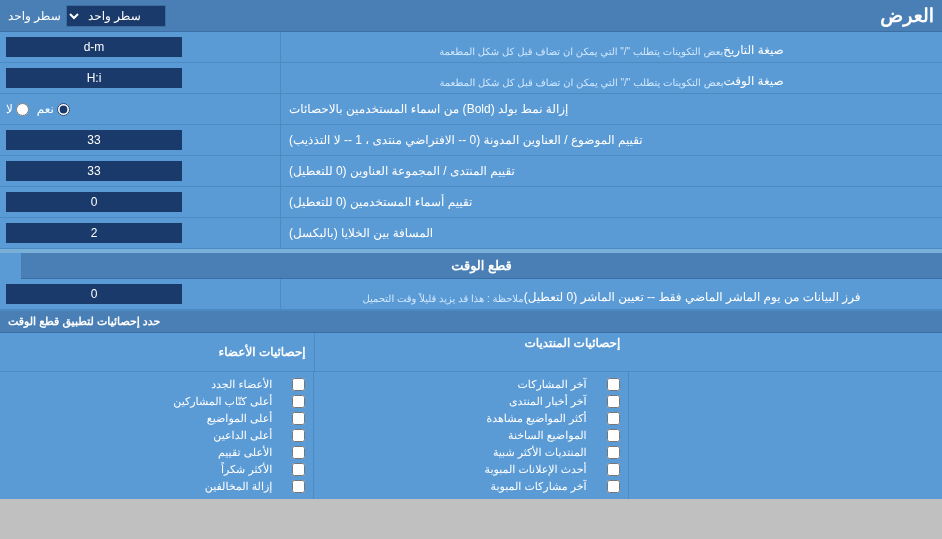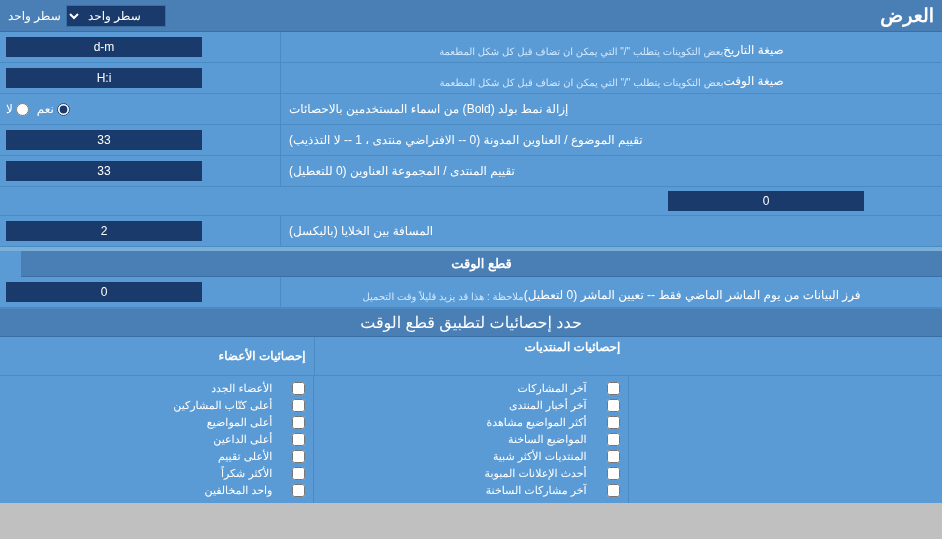--- a/index.html
+++ b/index.html
@@ -56,21 +56,21 @@
       display: flex;
       align-items: center;
       justify-content: flex-end;
     }
 
     .text-input {
       background: #1a3a6b;
       color: #fff;
       border: none;
       padding: 3px 6px;
-      width: 196px;
+      width: 176px;
       font-size: 12px;
       text-align: center;
       direction: ltr;
     }
 
     .section-header {
       background: #4a7fb5;
       color: #fff;
       text-align: center;
       padding: 5px;
@@ -202,20 +202,21 @@
   </div>
 
   <div class="row">
     <div class="label-cell">تقييم المنتدى / المجموعة العناوين (0 للتعطيل)</div>
     <div class="input-cell">
       <input type="text" class="text-input" value="33" style="">
     </div>
   </div>
 
   <div class="row">
+    <div class="label-cell">تقييم أسماء المستخدمين (0 للتعطيل)</div>
     <div class="input-cell">
       <input type="text" class="text-input" value="0" style="">
     </div>
   </div>
 
   <div class="row">
     <div class="label-cell">المسافة بين الخلايا (بالبكسل)</div>
     <div class="input-cell">
       <input type="text" class="text-input" value="2" style="">
     </div>
@@ -230,21 +231,21 @@
       <span class="sub-label">ملاحظة : هذا قد يزيد قليلاً وقت التحميل</span>
     </div>
     <div class="input-cell">
       <input type="text" class="text-input" value="0" style="">
     </div>
   </div>
 
   <div class="bottom-outer">
 
     <div style="display:flex;background:#4a7fb5;border-bottom:1px solid #3a6fa5;padding:4px 8px;">
-      <div style="flex:1;color:#fff;font-size:16px;text-align:center;">حدد إحصائيات لتطبيق قطع الوقت</div>
+      <div style="flex:1;color:#fff;font-size:11px;text-align:left;font-weight:bold;">حدد إحصائيات لتطبيق قطع الوقت</div>
     </div>
 
     <div style="display:flex;border-bottom:1px solid #4a8bc4;">
       <div style="flex:1;background:#5b9bd5;padding:3px 8px;text-align:right;"></div>
       <div style="flex:1;background:#5b9bd5;color:#fff;padding:3px 8px;text-align:right;border-left:1px solid #4a8bc4;font-weight:bold;font-size:12px;">إحصائيات المنتديات</div>
       <div style="flex:1;background:#5b9bd5;color:#fff;padding:12px 8px;text-align:right;font-weight:bold;font-size:12px;">إحصائيات الأعضاء</div>
     </div>
 
     <div style="display:flex;">
 
@@ -270,21 +271,21 @@
         <div class="checkbox-item">
           <input type="checkbox" style="">
           <label>المنتديات الأكثر شبية</label>
         </div>
         <div class="checkbox-item">
           <input type="checkbox" style="">
           <label>أحدث الإعلانات المبوبة</label>
         </div>
         <div class="checkbox-item">
           <input type="checkbox" style="">
-          <label>آخر مشاركات الساخنة</label>
+          <label>آخر مشاركات المبوبة</label>
         </div>
       </div>
 
       <div style="flex:1;background:#5b9bd5;padding:4px 8px;">
         <div class="checkbox-item">
           <input type="checkbox" style="">
           <label>الأعضاء الجدد</label>
         </div>
         <div class="checkbox-item">
           <input type="checkbox" style="">
@@ -301,19 +302,19 @@
         <div class="checkbox-item">
           <input type="checkbox" style="">
           <label>الأعلى تقييم</label>
         </div>
         <div class="checkbox-item">
           <input type="checkbox" style="">
           <label>الأكثر شكراً</label>
         </div>
         <div class="checkbox-item">
           <input type="checkbox" style="">
-          <label>واحد المخالفين</label>
+          <label>إزالة المخالفين</label>
         </div>
       </div>
     </div>
   </div>
 
 </div>
 
 </body></html>

